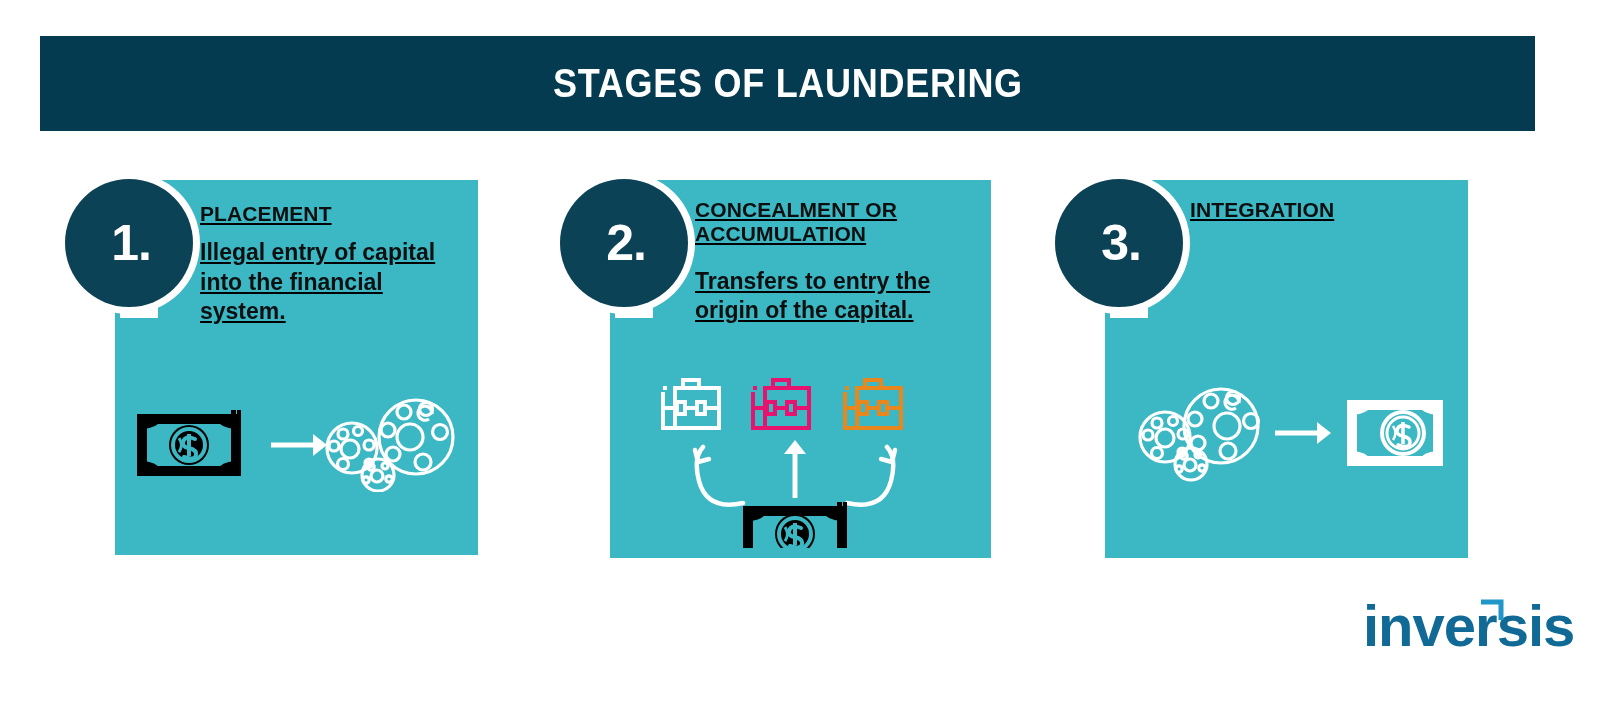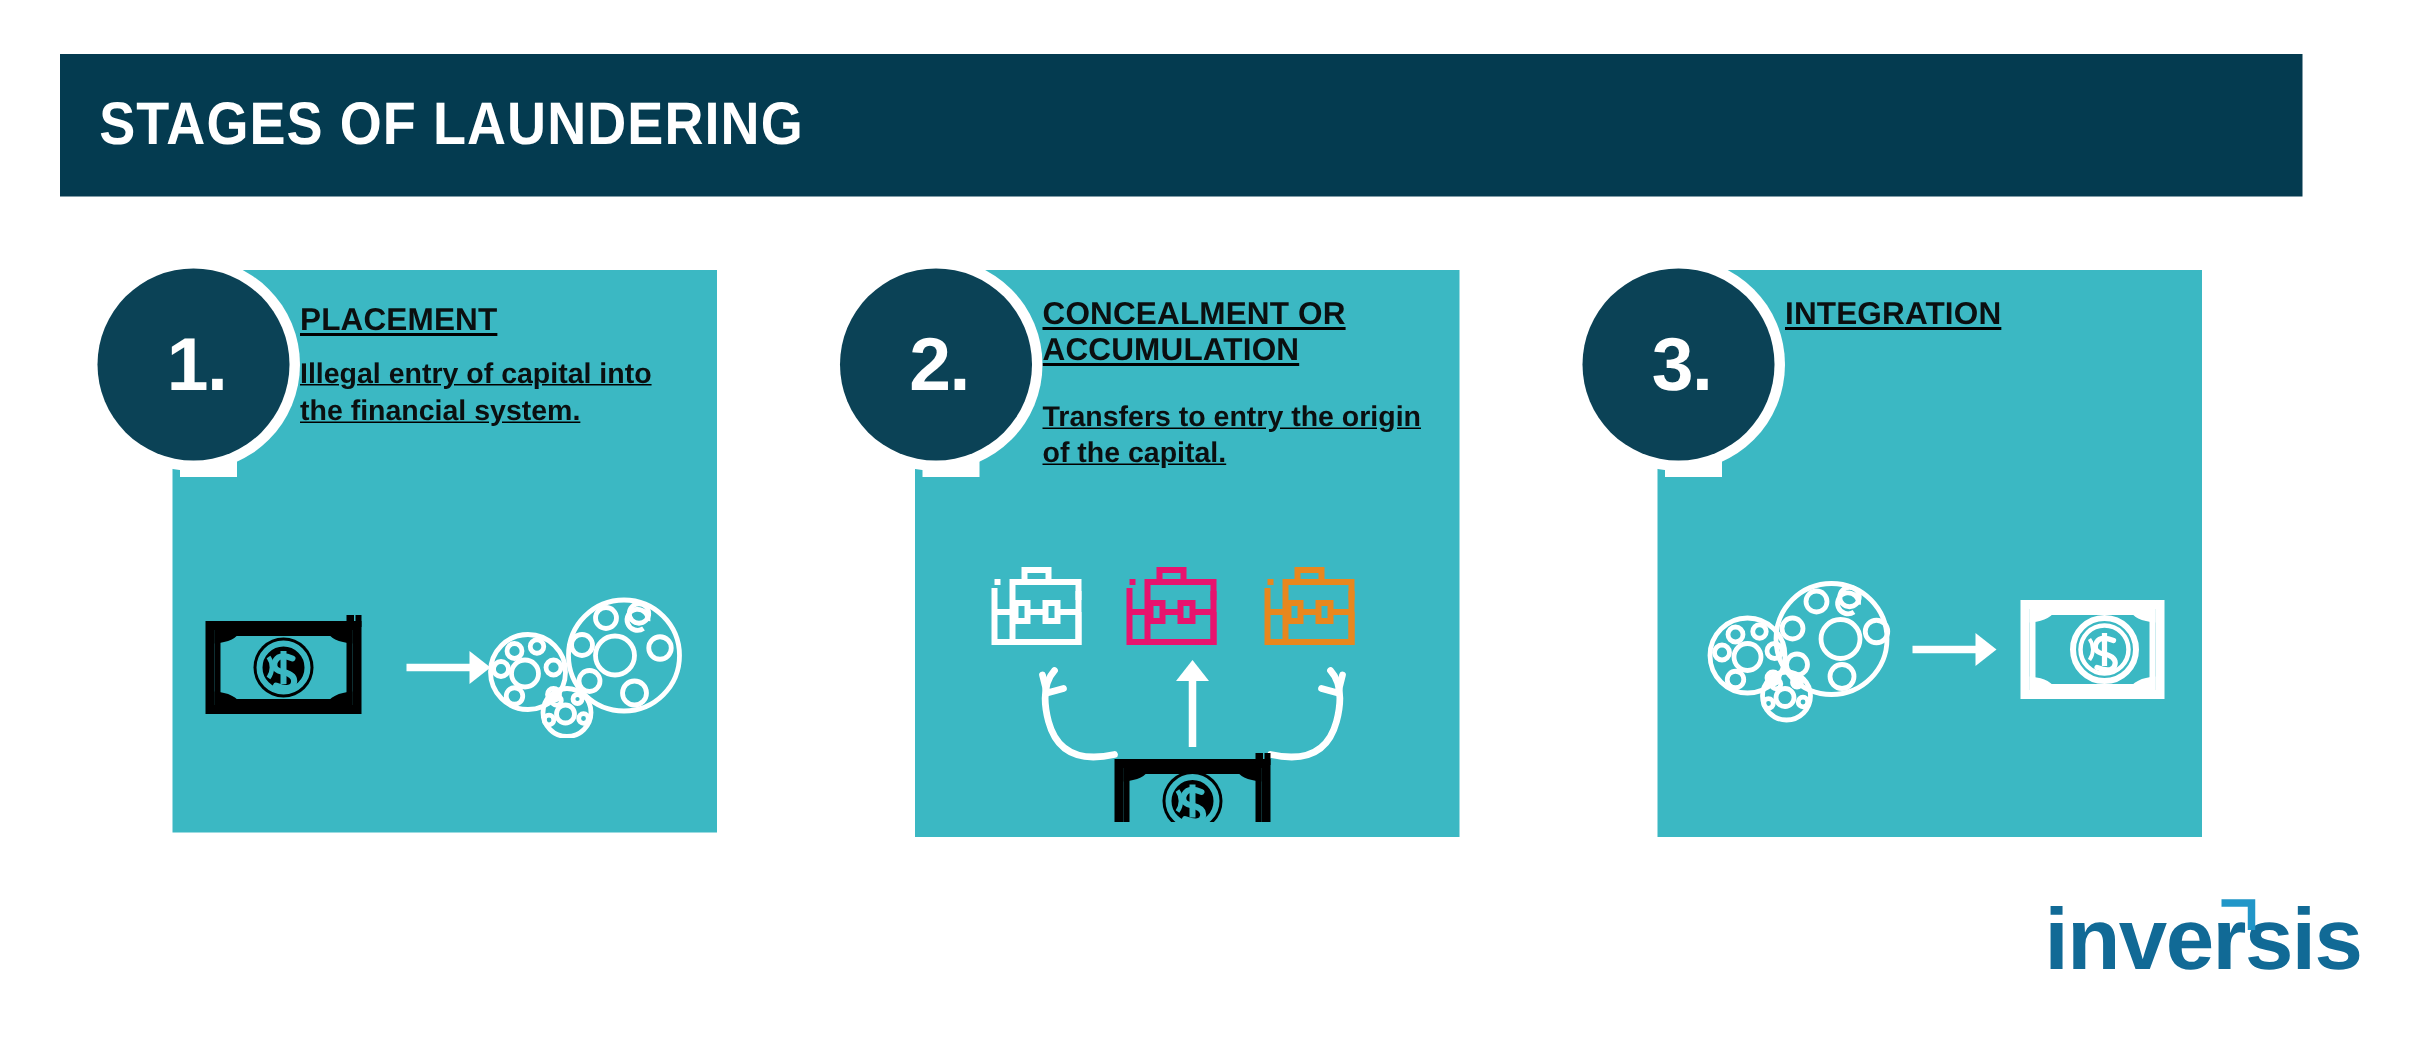--- a/index.html
+++ b/index.html
@@ -6,45 +6,45 @@
   body{
     width:1613px;height:706px;position:relative;overflow:hidden;
     font-family:"Liberation Sans", sans-serif;
     -webkit-font-smoothing:antialiased;
   }
   .stage{position:absolute;inset:0;}
 
   
   .header-bar{
     position:absolute;left:40px;top:36px;width:1495px;height:95px;
-    background:#043B50;display:flex;align-items:center;
+    background:#043B50;display:flex;align-items:center;justify-content:center;
   }
   .header-title{
     color:#ffffff;font-size:40px;font-weight:700;letter-spacing:.8px;
     transform:scaleX(.9);transform-origin:center;white-space:nowrap;
   }
 
   
   .card{position:absolute;background:#3BB8C3;}
   .card--1{left:115px;top:180px;width:363px;height:375px;}
-  .card--2{left:610px;top:180px;width:363px;height:378px;}
+  .card--2{left:610px;top:180px;width:363px;height:378px;padding-left:18px;}
   .card--3{left:1105px;top:180px;width:363px;height:378px;}
 
   .card-text{position:absolute;left:85px;top:22px;width:265px;text-decoration:underline;}
   .card--2 .card-text{top:18px;width:272px;}
   .card--3 .card-text{top:18px;width:272px;}
 
   .card-title{
     font-size:21px;font-weight:700;color:#0b0f10;line-height:1.16;
     letter-spacing:.1px;margin:0 0 12px 0;
   }
   .card--2 .card-title{margin-bottom:20px;}
   .card--3 .card-title{margin-bottom:13px;}
   .card-body{
-    font-size:19px;font-weight:600;color:#0b0f10;line-height:1.28;
+    font-size:23px;font-weight:600;color:#0b0f10;line-height:1.28;
     letter-spacing:0px;margin:0;
   }
 
   
   .badge-wrap{position:absolute;width:142px;height:142px;}
   .badge-wrap--1{left:58px;top:172px;}
   .badge-wrap--2{left:553px;top:172px;}
   .badge-wrap--3{left:1048px;top:172px;}
   .badge-ring{
     position:absolute;left:0;top:0;width:142px;height:142px;border-radius:50%;

